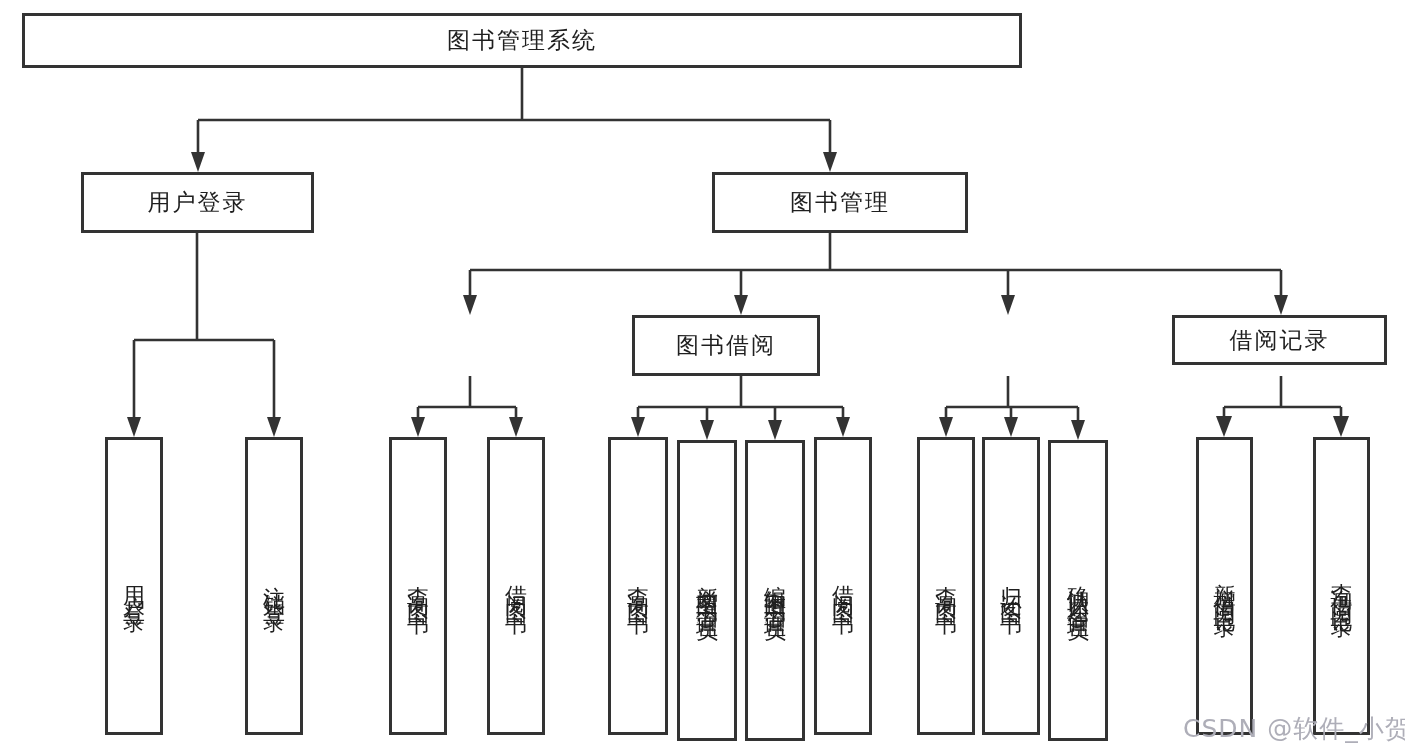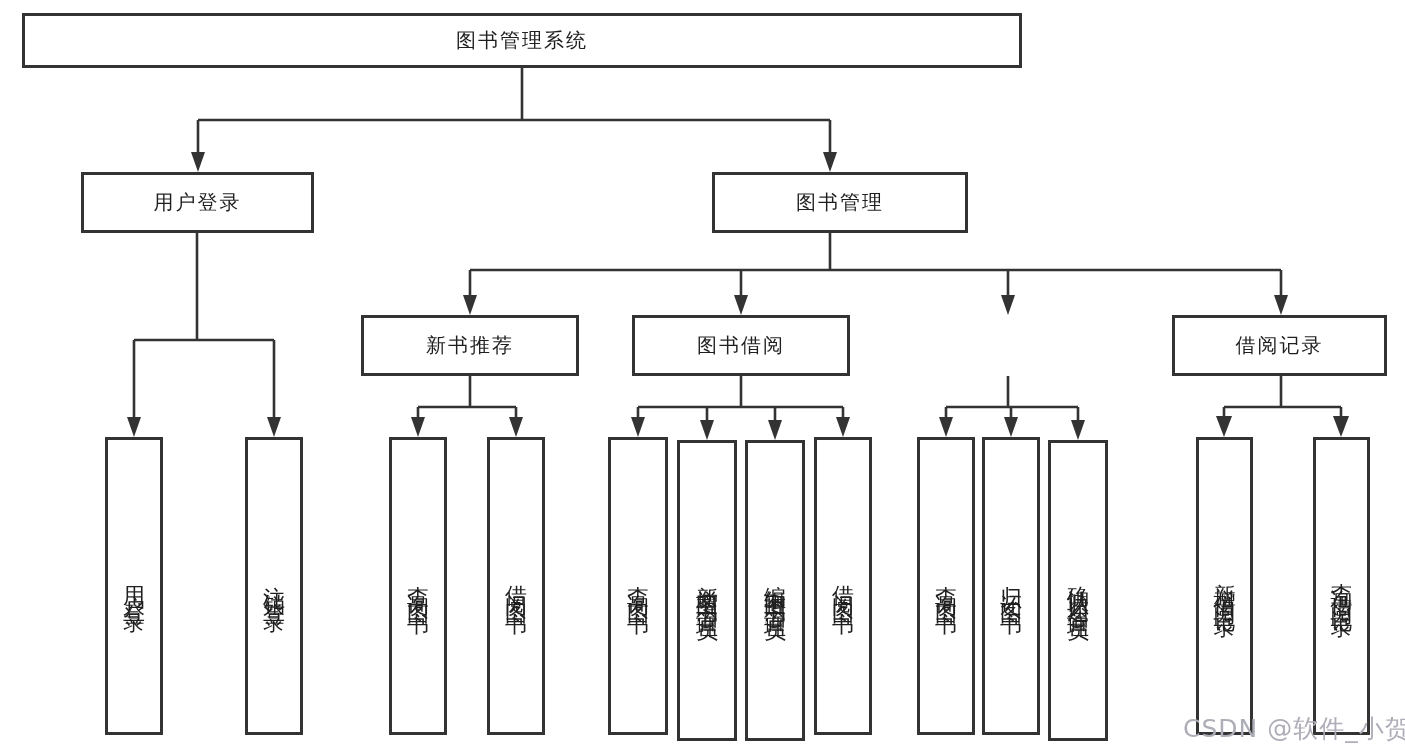--- a/index.html
+++ b/index.html
@@ -16,21 +16,21 @@
     box-sizing:border-box;
     border:3px solid #333333;
     background:#ffffff;
     display:flex;
     align-items:center;
     justify-content:center;
     color:#1f1f1f;
     z-index:2;
   }
   .h-label{
-    font-size:20px;
+    font-size:23px;
     letter-spacing:2px;
     white-space:nowrap;
   }
   .v-label{
     writing-mode:vertical-rl;
     text-orientation:mixed;
     font-size:22px;
     letter-spacing:9px;
     line-height:1;
     white-space:nowrap;
@@ -95,27 +95,24 @@
     <span class="h-label">图书管理系统</span>
   </div>
 
   <div class="node" style="left:81px;top:172px;width:233px;height:61px">
     <span class="h-label">用户登录</span>
   </div>
   <div class="node" style="left:712px;top:172px;width:256px;height:61px">
     <span class="h-label">图书管理</span>
   </div>
 
-  <div class="node" style="left:361px;top:315px;width:218px;height:61px">
-    <span class="h-label">新书推荐</span>
-  </div>
-  <div class="node" style="left:632px;top:315px;width:218px;height:61px">
+  <div class="node" style="left:632px;top:315px;width:188px;height:61px">
     <span class="h-label">图书借阅</span>
   </div>
-  <div class="node" style="left:1172px;top:315px;width:215px;height:61px">
+  <div class="node" style="left:1172px;top:315px;width:215px;height:50px">
     <span class="h-label">借阅记录</span>
   </div>
 
   <div class="node" style="left:105px;top:437px;width:58px;height:298px">
     <span class="v-label">用户登录</span>
   </div>
   <div class="node" style="left:245px;top:437px;width:58px;height:298px">
     <span class="v-label">注销登录</span>
   </div>
 

